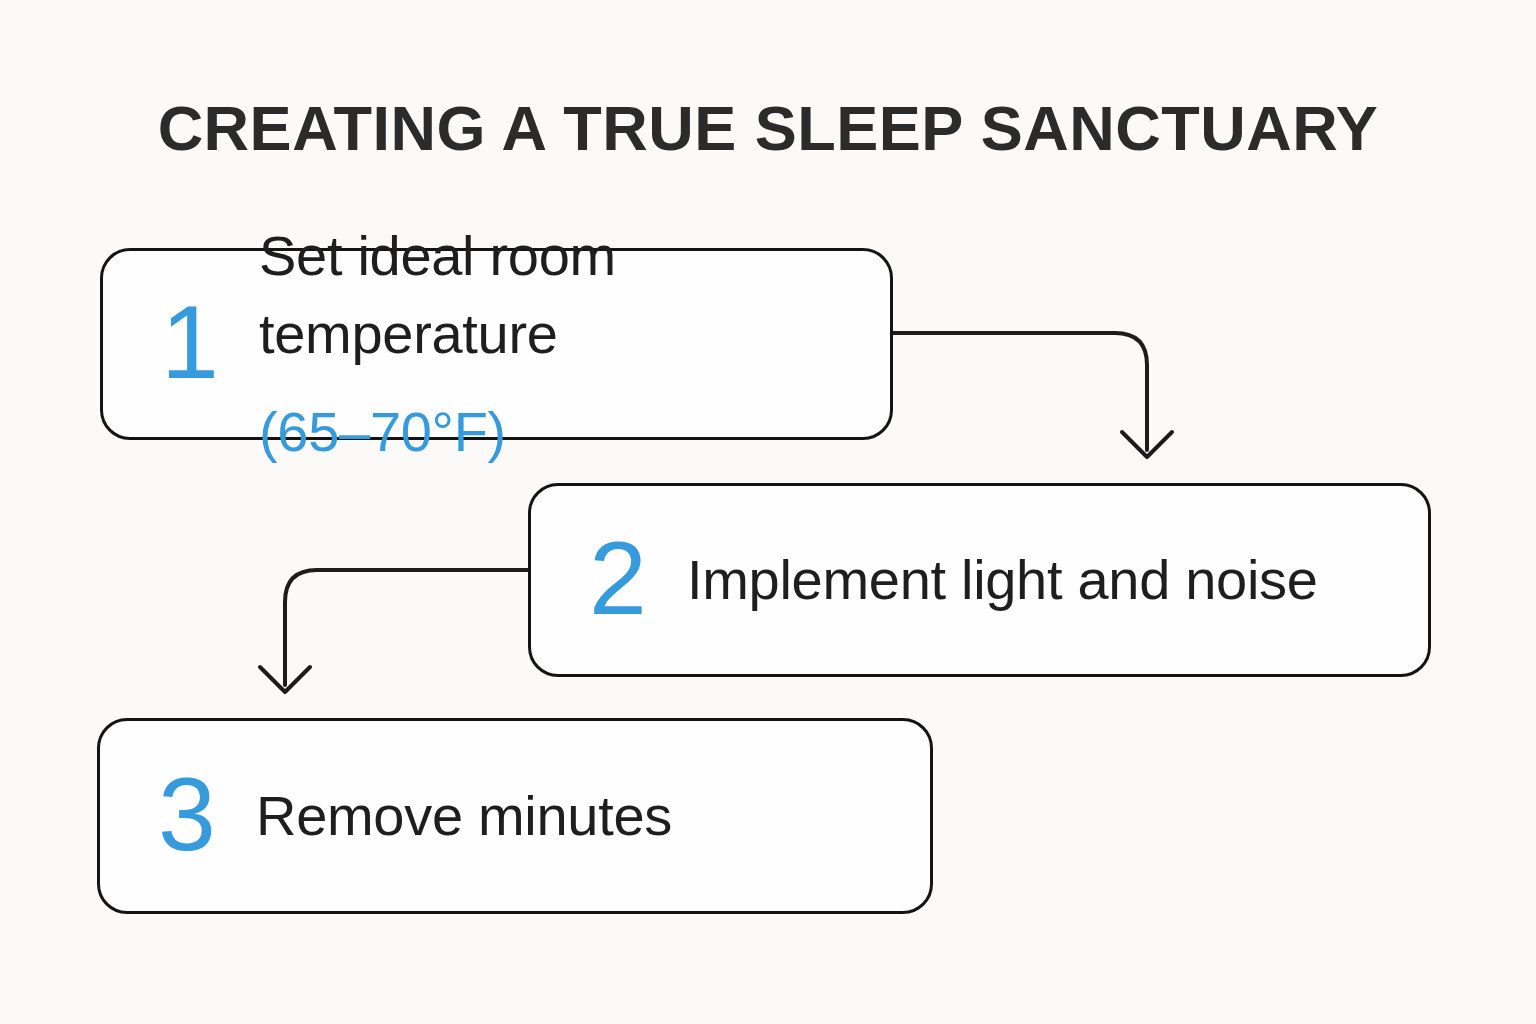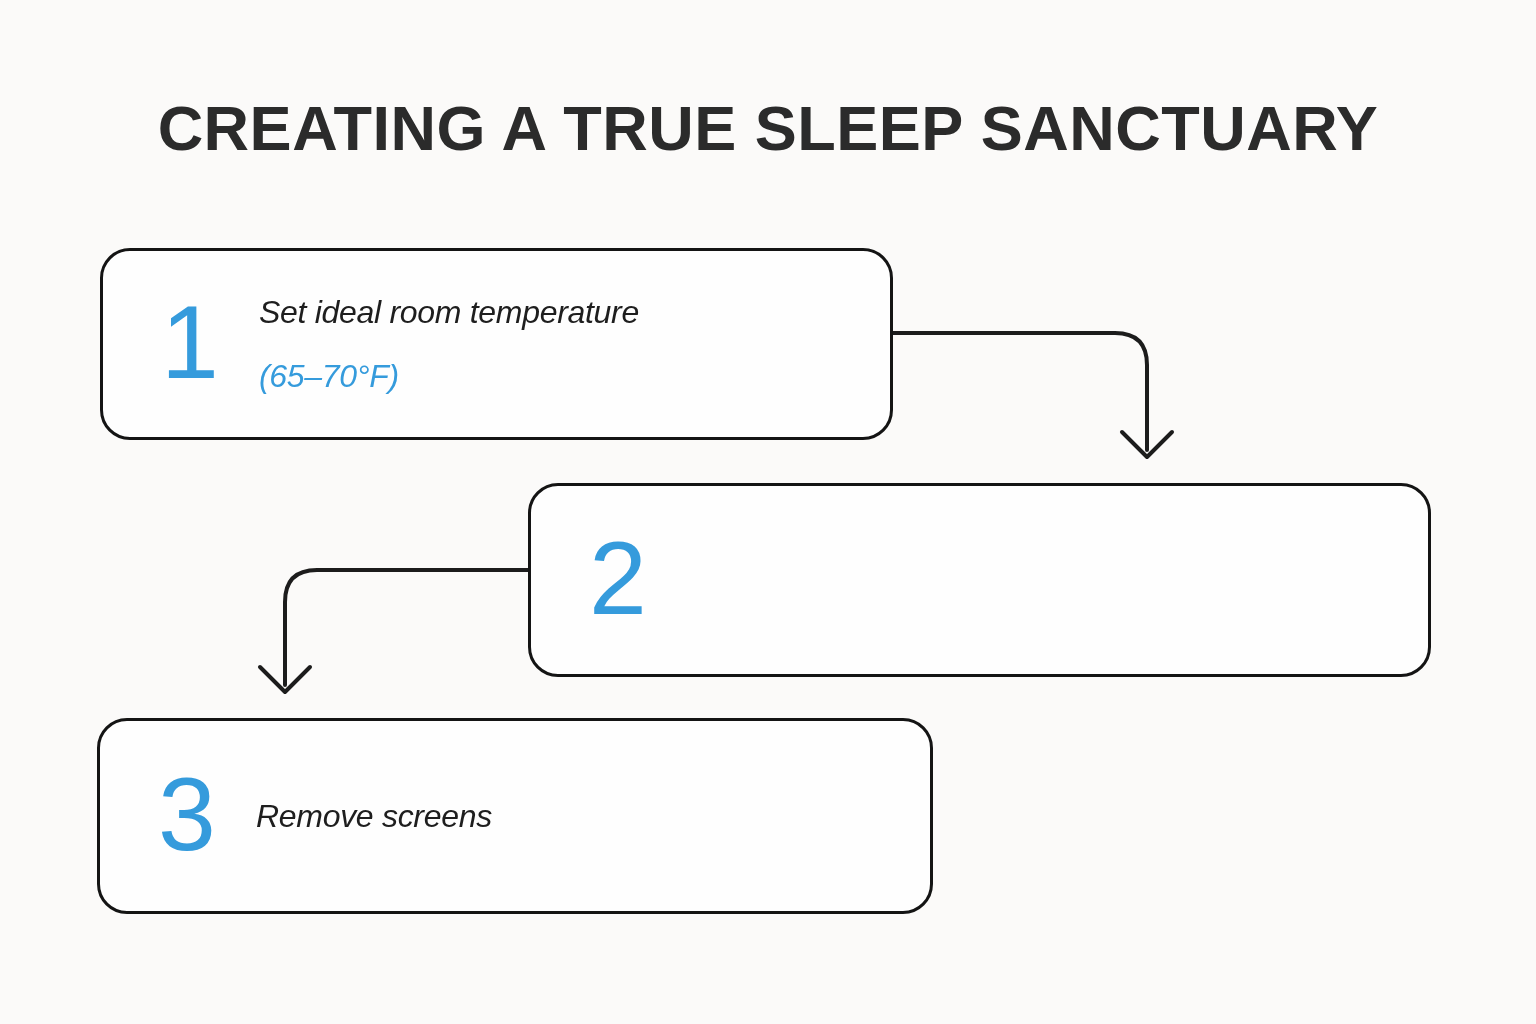--- a/index.html
+++ b/index.html
@@ -49,25 +49,24 @@
     flex: 0 0 66px;
     text-align: center;
     font-size: 104px;
     font-weight: 400;
     line-height: 1;
     color: var(--accent, #359bdc);
     margin-right: 36px;
     transform: translateY(-2px);
   }
   .step-text {
-    font-size: 32px;
+    font-size: 56px;
     line-height: 1.4;
     color: var(--text, #1e1e1e);
     letter-spacing: -0.3px;
-    font-style: italic;
   }
   .accent-line {
     color: var(--accent, #359bdc);
     margin-top: 19px;
   }
   svg.connectors {
     position: absolute;
     inset: 0;
     width: 1536px;
     height: 1024px;
@@ -103,23 +102,24 @@
     <div class="step-number">1</div>
     <div class="step-text">
       <div>Set ideal room temperature</div>
       <div class="accent-line">(65–70°F)</div>
     </div>
   </div>
 
   <div class="step-box box2">
     <div class="step-number">2</div>
     <div class="step-text">
+      <div>Implement light and noise</div>
     </div>
   </div>
 
   <div class="step-box box3">
     <div class="step-number">3</div>
     <div class="step-text">
-      <div>Remove screens</div>
+      <div>Remove minutes</div>
     </div>
   </div>
 
 </div>
 
 </body></html>

